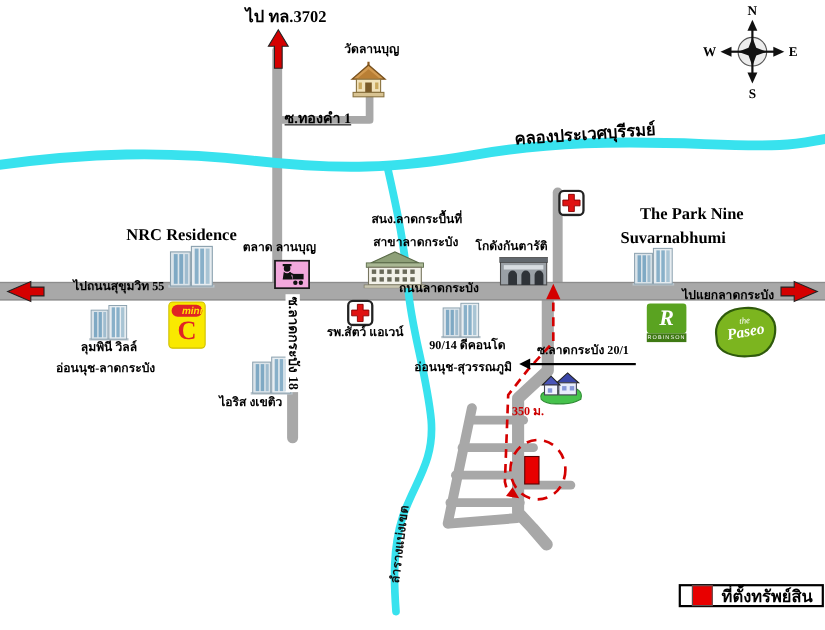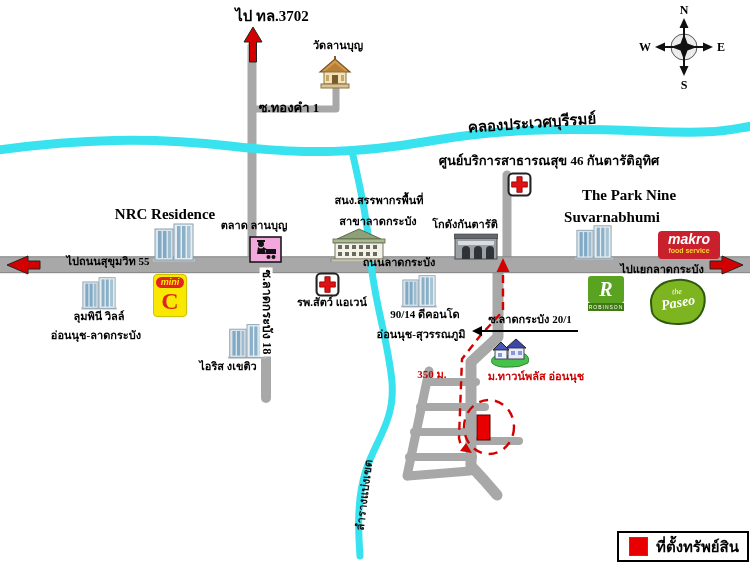--- a/index.html
+++ b/index.html
@@ -3,54 +3,54 @@
 <meta charset="utf-8">
 <style>
   html,body{margin:0;padding:0;background:#fff;}
   #stage{position:relative;width:750px;height:573px;background:#ffffff;overflow:hidden;
          font-family:"Liberation Serif",serif;}
   #maplayer{position:absolute;left:0;top:0;z-index:1;}
   .icon{position:absolute;z-index:2;}
   .lbl{position:absolute;z-index:3;font-weight:bold;color:#000;white-space:nowrap;
        transform:translateX(-50%);font-size:11px;line-height:1.05;}
   .lbl.en{font-size:15px;}
-  .lbl.red{color:#cc0000;}
-  .lbl.sm{font-size:13px;}
+  .lbl.red{color:#cc0000;margin-left:48px;}
+  .lbl.sm{font-size:13px;text-decoration:underline;}
   .lbl.onroad{color:#000;}
   .lbl.vert18{transform:translate(-50%,-50%) rotate(90deg);background:#fff;padding:0 2px;font-size:12.5px;}
   .lbl.ditch{transform:translate(-50%,-50%) rotate(-83deg);font-size:11.5px;color:#111;}
   .lbl.tilt{transform:translateX(-50%) rotate(-4deg);font-size:15px;}
   
   .leader{position:absolute;z-index:3;background:#000;height:2px;}
   .leader-arrow{position:absolute;z-index:3;width:0;height:0;
       border-top:5px solid transparent;border-bottom:5px solid transparent;border-right:10px solid #000;}
   
   .makro{position:absolute;z-index:2;width:62px;height:28px;background:#c8202c;border-radius:4px;
          color:#fff;text-align:center;font-family:"Liberation Sans",sans-serif;}
   .makro .l1{font-weight:bold;font-style:italic;font-size:14px;line-height:16px;display:block;}
   .makro .l2{font-weight:bold;font-size:7px;line-height:8px;color:#ffd633;display:block;}
   
   .minic{position:absolute;z-index:2;width:32px;height:41px;background:#f9e900;border:1px solid #cfc000;
          border-radius:4px;text-align:center;font-family:"Liberation Sans",sans-serif;}
   .minic .band{display:block;margin:2px 2px 0 2px;background:#e02424;border-radius:6px;color:#ffe900;
-         font-weight:bold;font-style:italic;font-size:9px;line-height:11px;}
+         font-weight:bold;font-style:italic;font-size:9px;line-height:11px;text-align:right;}
   .minic .c{display:block;color:#e02424;font-weight:bold;font-size:24px;line-height:26px;font-family:"Liberation Serif",serif;}
   
   .robinson{position:absolute;z-index:2;width:36px;text-align:center;font-family:"Liberation Sans",sans-serif;}
   .robinson .sq{display:block;height:27px;background:#5aa321;border-radius:3px;color:#fff;
          font-weight:bold;font-style:italic;font-size:20px;line-height:27px;font-family:"Liberation Serif",serif;}
   .robinson .nm{display:block;height:8px;background:#3f7a14;color:#fff;font-size:5px;letter-spacing:1px;line-height:8px;}
   
   .paseo{position:absolute;z-index:2;width:52px;height:42px;background:#7cb51f;border:2px solid #2f5a0c;
          border-radius:48% 52% 42% 58% / 52% 48% 60% 40%;transform:rotate(-6deg);
          color:#fff;text-align:center;font-family:"Liberation Serif",serif;}
   .paseo .the{display:block;font-style:italic;font-size:8px;line-height:9px;margin-top:6px;}
   .paseo .nm{display:block;font-style:italic;font-weight:bold;font-size:14px;line-height:14px;transform:rotate(-4deg);}
   
-  .legend{position:absolute;z-index:4;left:617px;top:531px;width:132px;height:31px;background:#fff;
+  .legend{position:absolute;z-index:4;left:617px;top:531px;width:132px;height:21px;background:#fff;
           border:2px solid #000;display:flex;align-items:center;gap:8px;padding-left:10px;box-sizing:border-box;}
   .legend .chip{width:17px;height:17px;background:#e80000;border:1px solid #555;}
   .legend .txt{font-weight:bold;font-size:15px;}
 </style>
 </head>
 <body>
 
 <div id="stage">
 
   <svg width="0" height="0" style="position:absolute" aria-hidden="true">
@@ -212,63 +212,57 @@
   <svg class="icon" style="left:315px;top:272px" width="25" height="25">
       <use href="#sym-redcross"></use>
     </svg>
   <svg class="icon" style="left:397px;top:274px" width="44" height="34">
       <use href="#sym-building"></use>
     </svg>
   <svg class="icon" style="left:489px;top:337px" width="42" height="32">
       <use href="#sym-houses"></use>
     </svg>
 
-  <div class="makro" style="left:658px;top:231px">
-    <span class="l1">makro</span>
-    <span class="l2">food service</span>
-  </div>
   <div class="minic" style="left:153px;top:274px">
     <span class="band">mini</span>
     <span class="c">C</span>
   </div>
   <div class="robinson" style="left:588px;top:276px">
     <span class="sq">R</span>
     <span class="nm">ROBINSON</span>
   </div>
   <div class="paseo" style="left:650px;top:279px">
     <span class="the">the</span>
     <span class="nm">Paseo</span>
   </div>
 
-  <div class="lbl en" style="left:272px;top:9px">ไป ทล.3702</div>
+  <div class="lbl en" style="left:260px;top:9px">ไป ทล.3702</div>
   <div class="lbl" style="left:338px;top:40px">วัดลานบุญ</div>
   <div class="lbl sm" style="left:289px;top:101px">ซ.ทองคำ 1</div>
   <div class="lbl tilt" style="left:532px;top:116px">คลองประเวศบุรีรมย์</div>
-  <div class="lbl sm" style="left:549px;top:154px">ศูนย์บริการสาธารณสุข 46 กันตารัติอุทิศ</div>
   <div class="lbl en" style="left:629px;top:188px">The Park Nine</div>
   <div class="lbl en" style="left:612px;top:210px">Suvarnabhumi</div>
   <div class="lbl en" style="left:165px;top:207px">NRC Residence</div>
   <div class="lbl" style="left:254px;top:220px">ตลาด ลานบุญ</div>
-  <div class="lbl" style="left:379px;top:195px">สนง.สรรพากรพื้นที่</div>
+  <div class="lbl" style="left:379px;top:195px">สนง.ลาดกระบื้นที่</div>
   <div class="lbl" style="left:378px;top:216px">สาขาลาดกระบัง</div>
   <div class="lbl" style="left:465px;top:219px">โกดังกันตารัติ</div>
   <div class="lbl onroad" style="left:399px;top:257px">ถนนลาดกระบัง</div>
   <div class="lbl onroad" style="left:108px;top:256px">ไปถนนสุขุมวิท 55</div>
   <div class="lbl onroad" style="left:662px;top:264px">ไปแยกลาดกระบัง</div>
   <div class="lbl" style="left:99px;top:311px">ลุมพินี วิลล์</div>
   <div class="lbl" style="left:96px;top:330px">อ่อนนุช-ลาดกระบัง</div>
   <div class="lbl vert18" style="left:266px;top:312px">ซ.ลาดกระบัง 18</div>
   <div class="lbl" style="left:228px;top:361px">ไอริส งเขติว</div>
   <div class="lbl" style="left:332px;top:297px">รพ.สัตว์ แอเวน์</div>
   <div class="lbl" style="left:425px;top:309px">90/14 ดีคอนโด</div>
   <div class="lbl" style="left:421px;top:329px">อ่อนนุช-สุวรรณภูมิ</div>
   <div class="lbl" style="left:530px;top:314px">ซ.ลาดกระบัง 20/1</div>
   <div class="leader" style="left:482px;top:330px;width:96px"></div>
   <div class="leader-arrow" style="left:472px;top:326px"></div>
-  <div class="lbl red" style="left:536px;top:371px">ม.ทาวน์พลัส อ่อนนุช</div>
   <div class="lbl red" style="left:432px;top:369px">350 ม.</div>
   <div class="lbl ditch" style="left:364px;top:495px">ลำรางแบ่งเขต</div>
 
   <div class="legend">
     <span class="chip"></span>
     <span class="txt">ที่ตั้งทรัพย์สิน</span>
   </div>
 
 </div>
 

